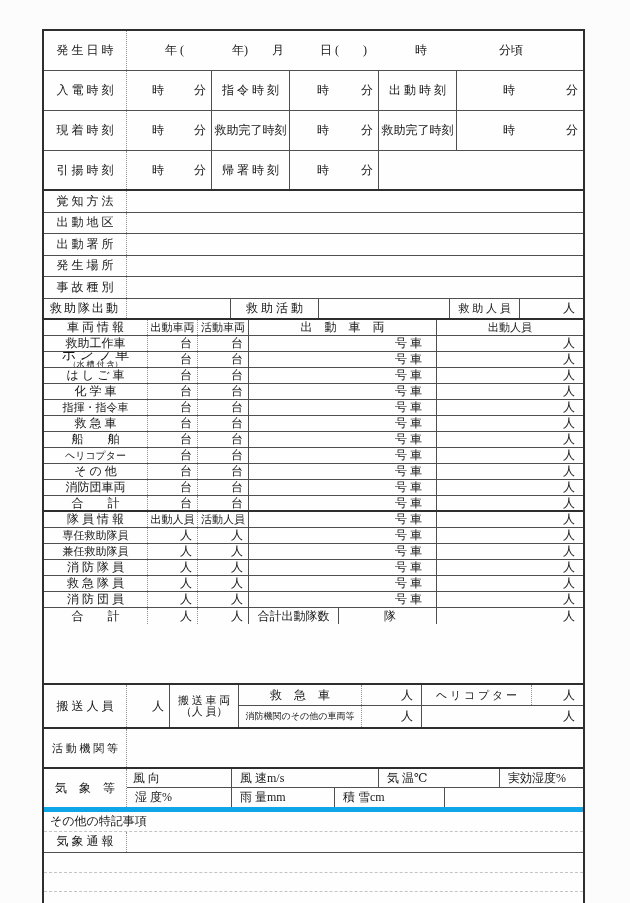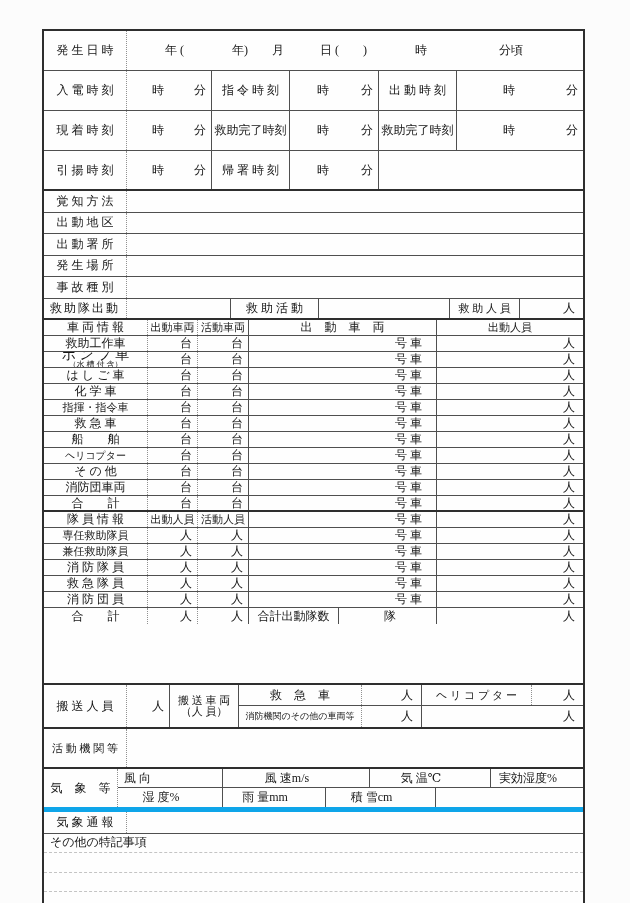--- a/index.html
+++ b/index.html
@@ -13,21 +13,21 @@
   .tb{border-bottom:2px solid #2e2e2e}
   .c{border-right:1px solid #4f4f4f;display:flex;align-items:center;overflow:hidden;white-space:nowrap;font-size:12px}
   .c:last-child{border-right:none}
   .dot{border-right:1px dotted #909090}
   .acol{width:83px;border-right:1px dotted #909090;display:flex;align-items:center;justify-content:center}
   .stack{flex:1;display:flex;flex-direction:column}
   .stack>.row:last-child{border-bottom:none}
   .ctr{justify-content:center}
   .rgt{justify-content:flex-end}
   .lft{justify-content:flex-start;padding-left:6px}
-  .bt{justify-content:center;padding:0 26px 0 8px}
+  .bt{justify-content:flex-start;padding:0 8px 0 8px}
   .f1{flex:1}
   .pre{white-space:pre;padding-left:38px}
   .pr5{padding-right:5px}.pr8{padding-right:8px}.pr14{padding-right:14px}.pr40{padding-right:40px}
   .tv{padding:0}
   .tv span{flex:1;text-align:right;padding-right:5px}
   .two{flex-direction:column;justify-content:center;line-height:11px;text-align:center}
   .two span{display:block}
   .s11{font-size:11px}
   .sm{font-size:10px}
   .xs{font-size:9px}
@@ -359,28 +359,28 @@
         </div>
         <div class="c w110 bt">
           <span>積 雪</span>
           <span>cm</span>
         </div>
         <div class="c f1"></div>
       </div>
     </div>
   </div>
 
-  <div class="row h2">
-    <div class="c wa dot ctr">気 象 通 報</div>
-    <div class="c f1"></div>
-  </div>
-
   <div class="row h6 dash">
     <div class="c f1 lft">その他の特記事項</div>
   </div>
+
+  <div class="row h2">
+    <div class="c wa dot ctr">気 象 通 報</div>
+    <div class="c f1"></div>
+  </div>
   <div class="row h6 dash">
     <div class="c f1"></div>
   </div>
   <div class="row h6 dash">
     <div class="c f1"></div>
   </div>
   <div class="row h6 nb">
     <div class="c f1"></div>
   </div>
 

